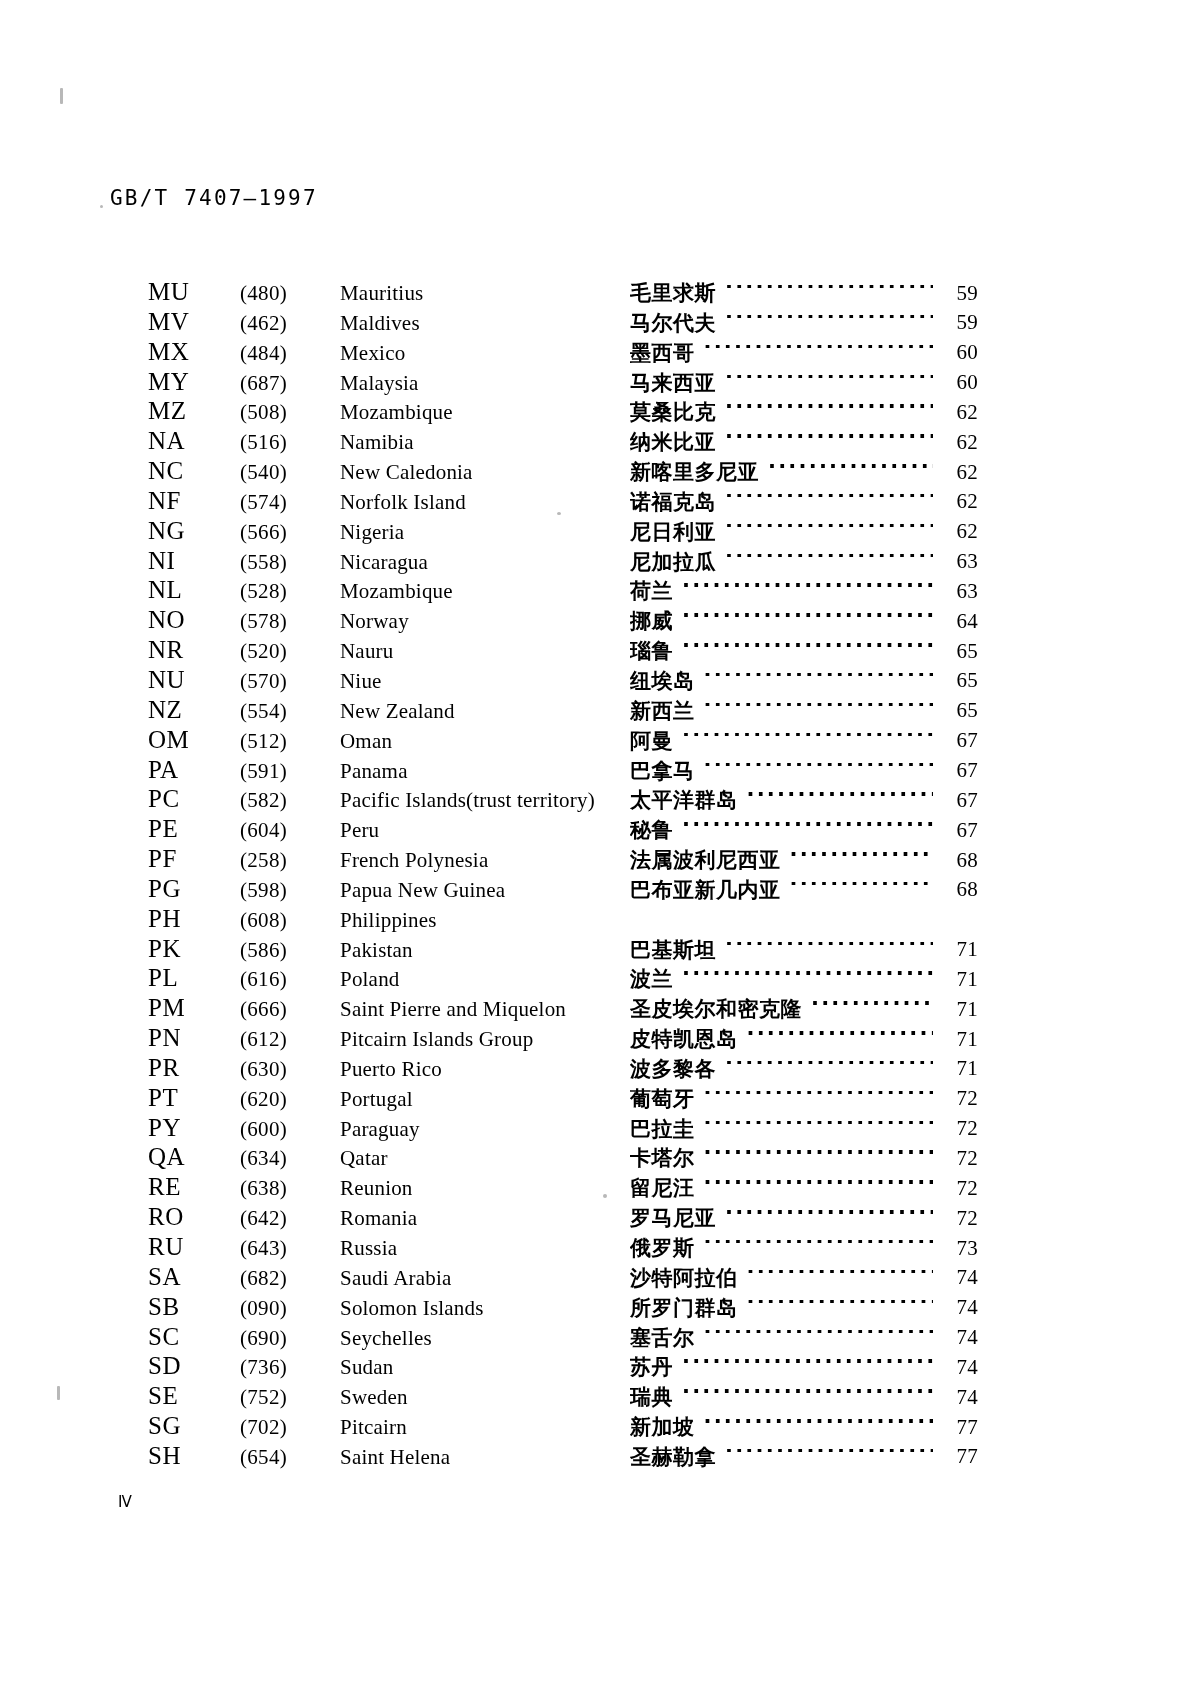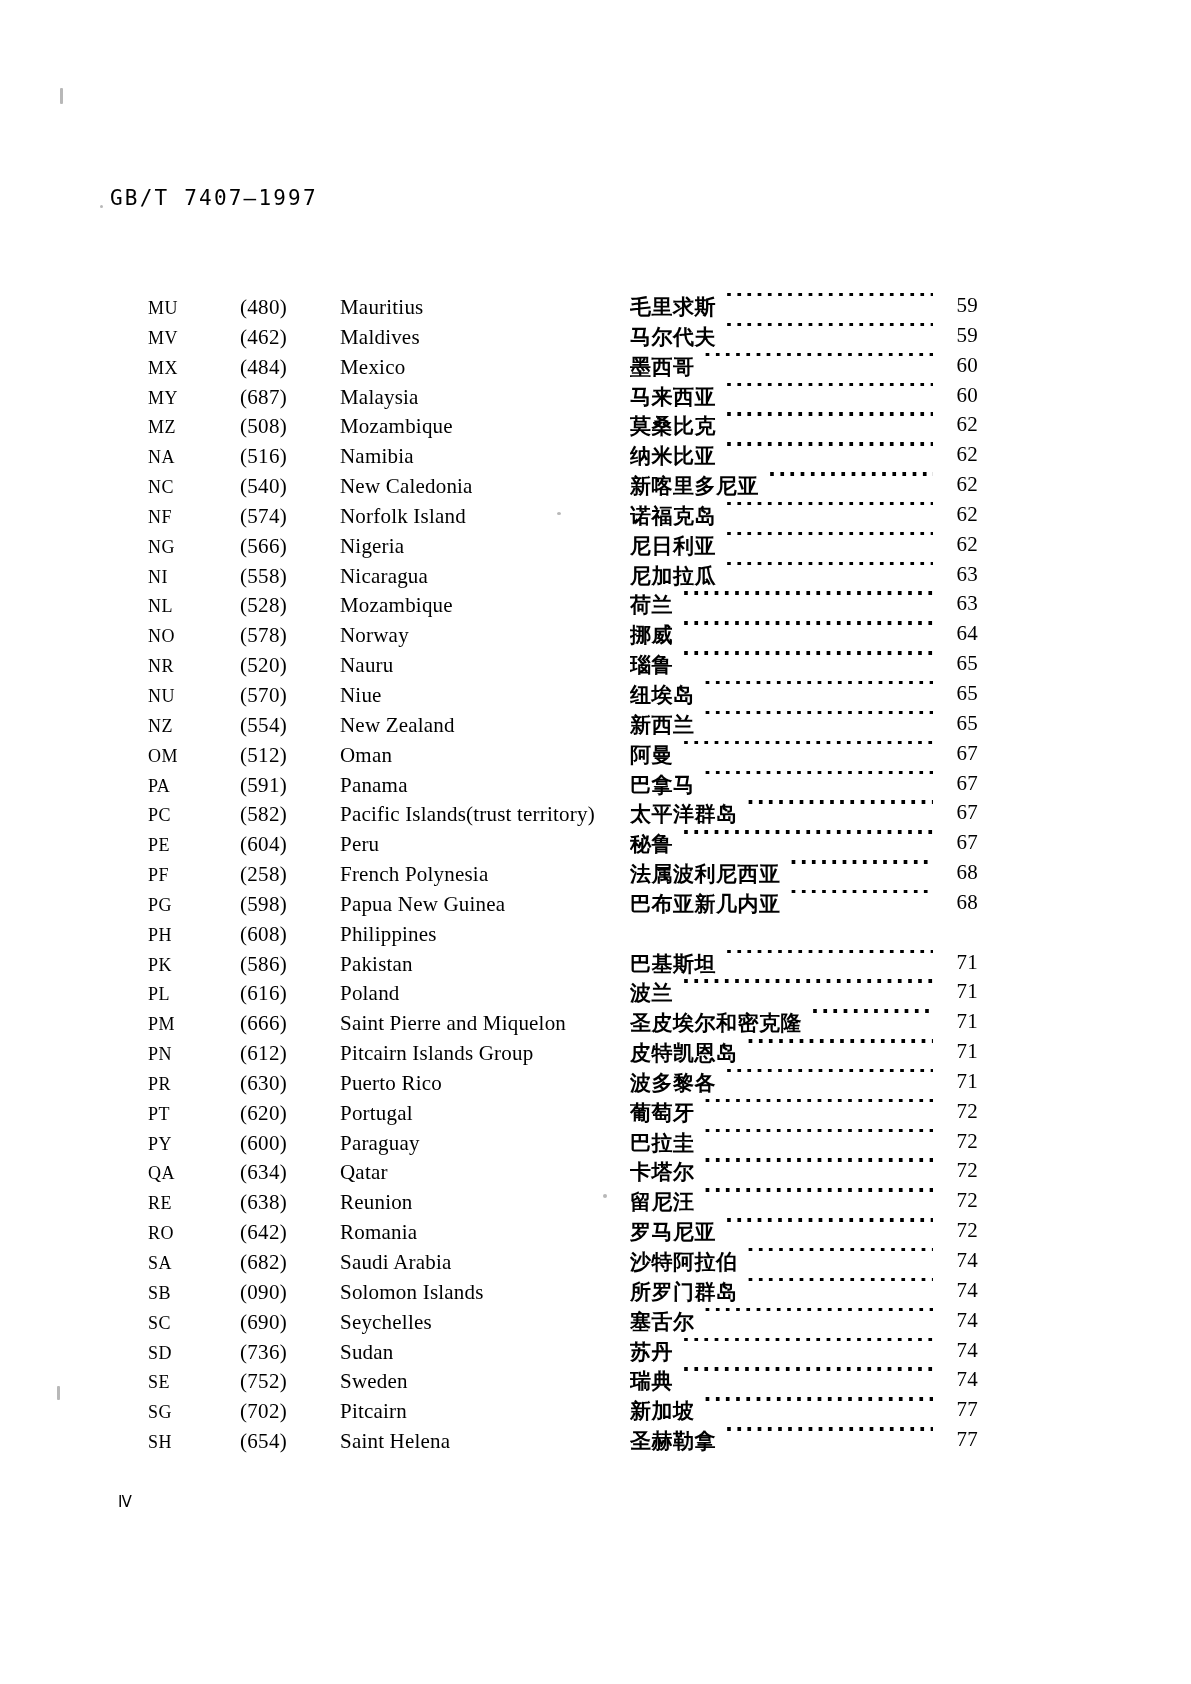--- a/index.html
+++ b/index.html
@@ -44,38 +44,37 @@
     width: 830px;
   }
   .row {
     display: flex;
     align-items: baseline;
     height: 29.85px;
     white-space: nowrap;
   }
   .c-alpha {
     width: 92px;
-    font-size: 18px;
+    font-size: 25px;
     letter-spacing: 0.5px;
-    margin-top: 20px;
   }
   .c-num {
     width: 100px;
     font-size: 21px;
     letter-spacing: 0.3px;
   }
   .c-en {
     width: 290px;
     font-size: 21px;
     letter-spacing: 0.2px;
   }
   .c-zh-wrap {
     flex: 1;
     display: flex;
-    align-items: flex-start;
+    align-items: center;
     min-width: 0;
     overflow: hidden;
   }
   .c-zh {
     font-family: "DejaVu Sans", "Liberation Sans", sans-serif;
     font-size: 21px;
     font-weight: 600;
     letter-spacing: 0.5px;
     flex: 0 0 auto;
   }
@@ -441,20 +440,30 @@
         <span class="c-alpha">RO</span>
         <span class="c-num">(642)</span>
         <span class="c-en">Romania</span>
         <span class="c-zh-wrap">
           <span class="c-zh">罗马尼亚</span>
           <span class="leader"></span>
           <span class="c-page">72</span>
         </span>
       </div>
       <div class="row">
+        <span class="c-alpha">RU</span>
+        <span class="c-num">(643)</span>
+        <span class="c-en">Russia</span>
+        <span class="c-zh-wrap">
+          <span class="c-zh">俄罗斯</span>
+          <span class="leader"></span>
+          <span class="c-page">73</span>
+        </span>
+      </div>
+      <div class="row">
         <span class="c-alpha">SA</span>
         <span class="c-num">(682)</span>
         <span class="c-en">Saudi Arabia</span>
         <span class="c-zh-wrap">
           <span class="c-zh">沙特阿拉伯</span>
           <span class="leader"></span>
           <span class="c-page">74</span>
         </span>
       </div>
       <div class="row">

